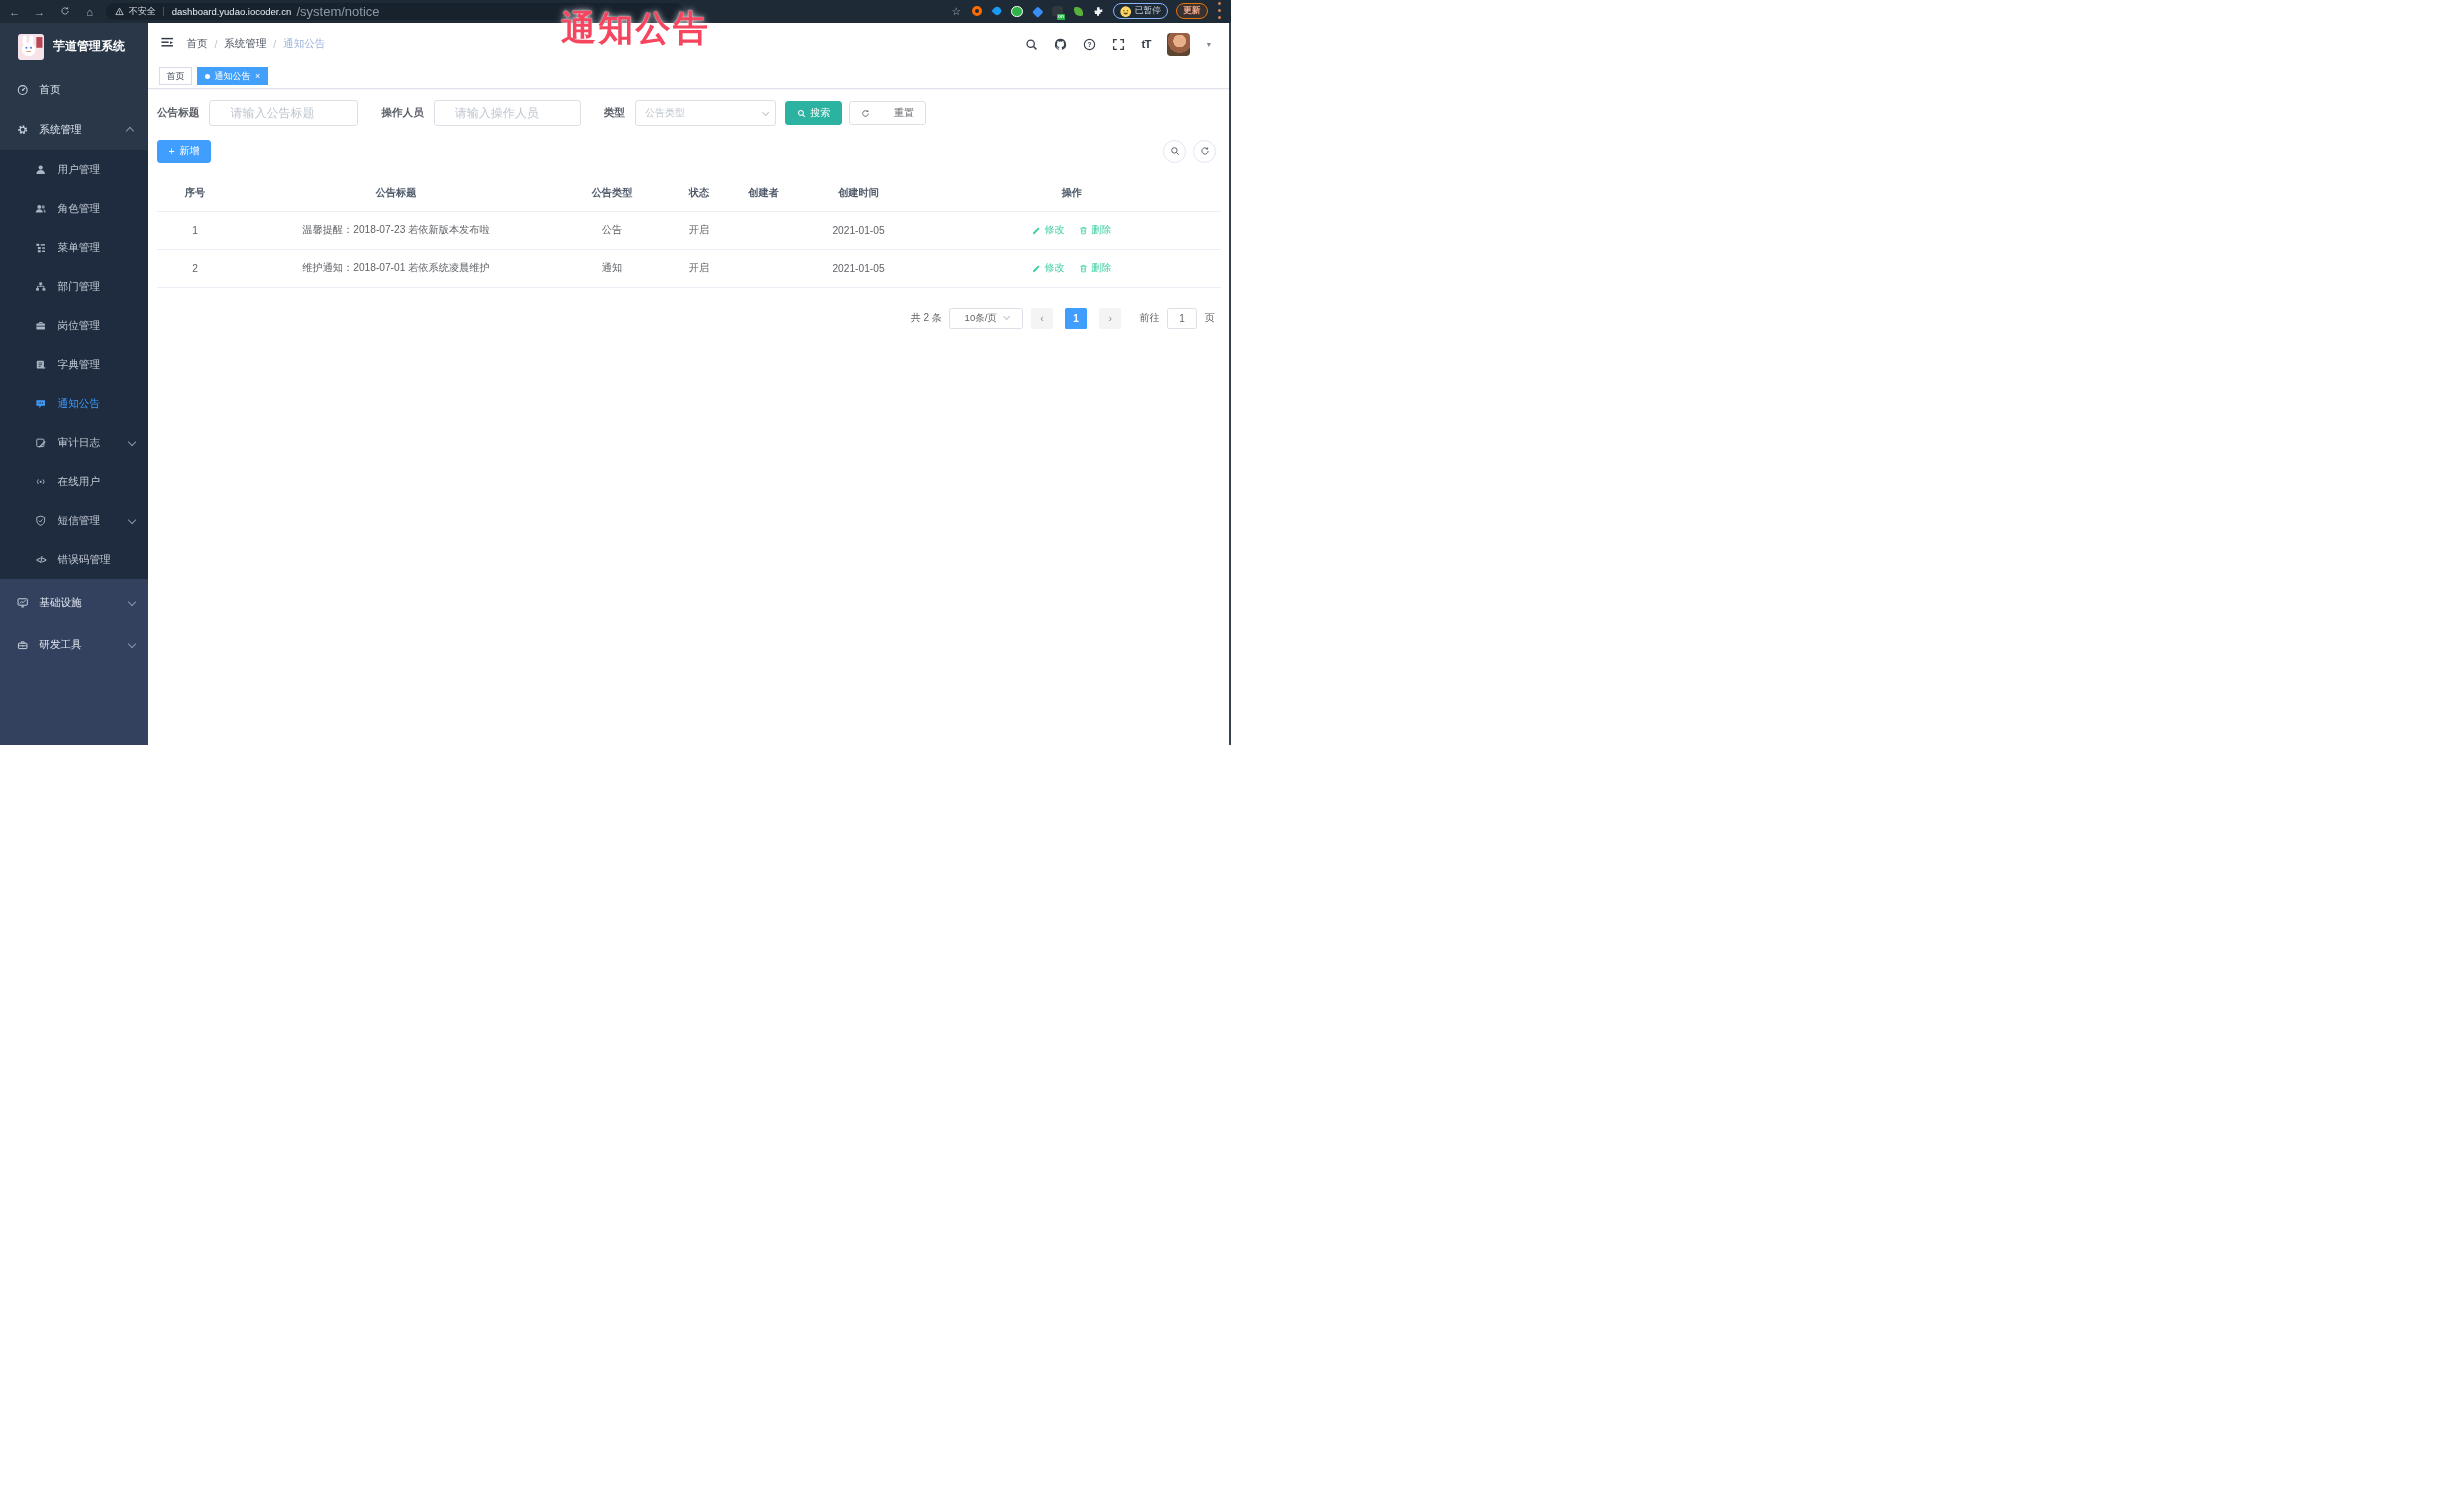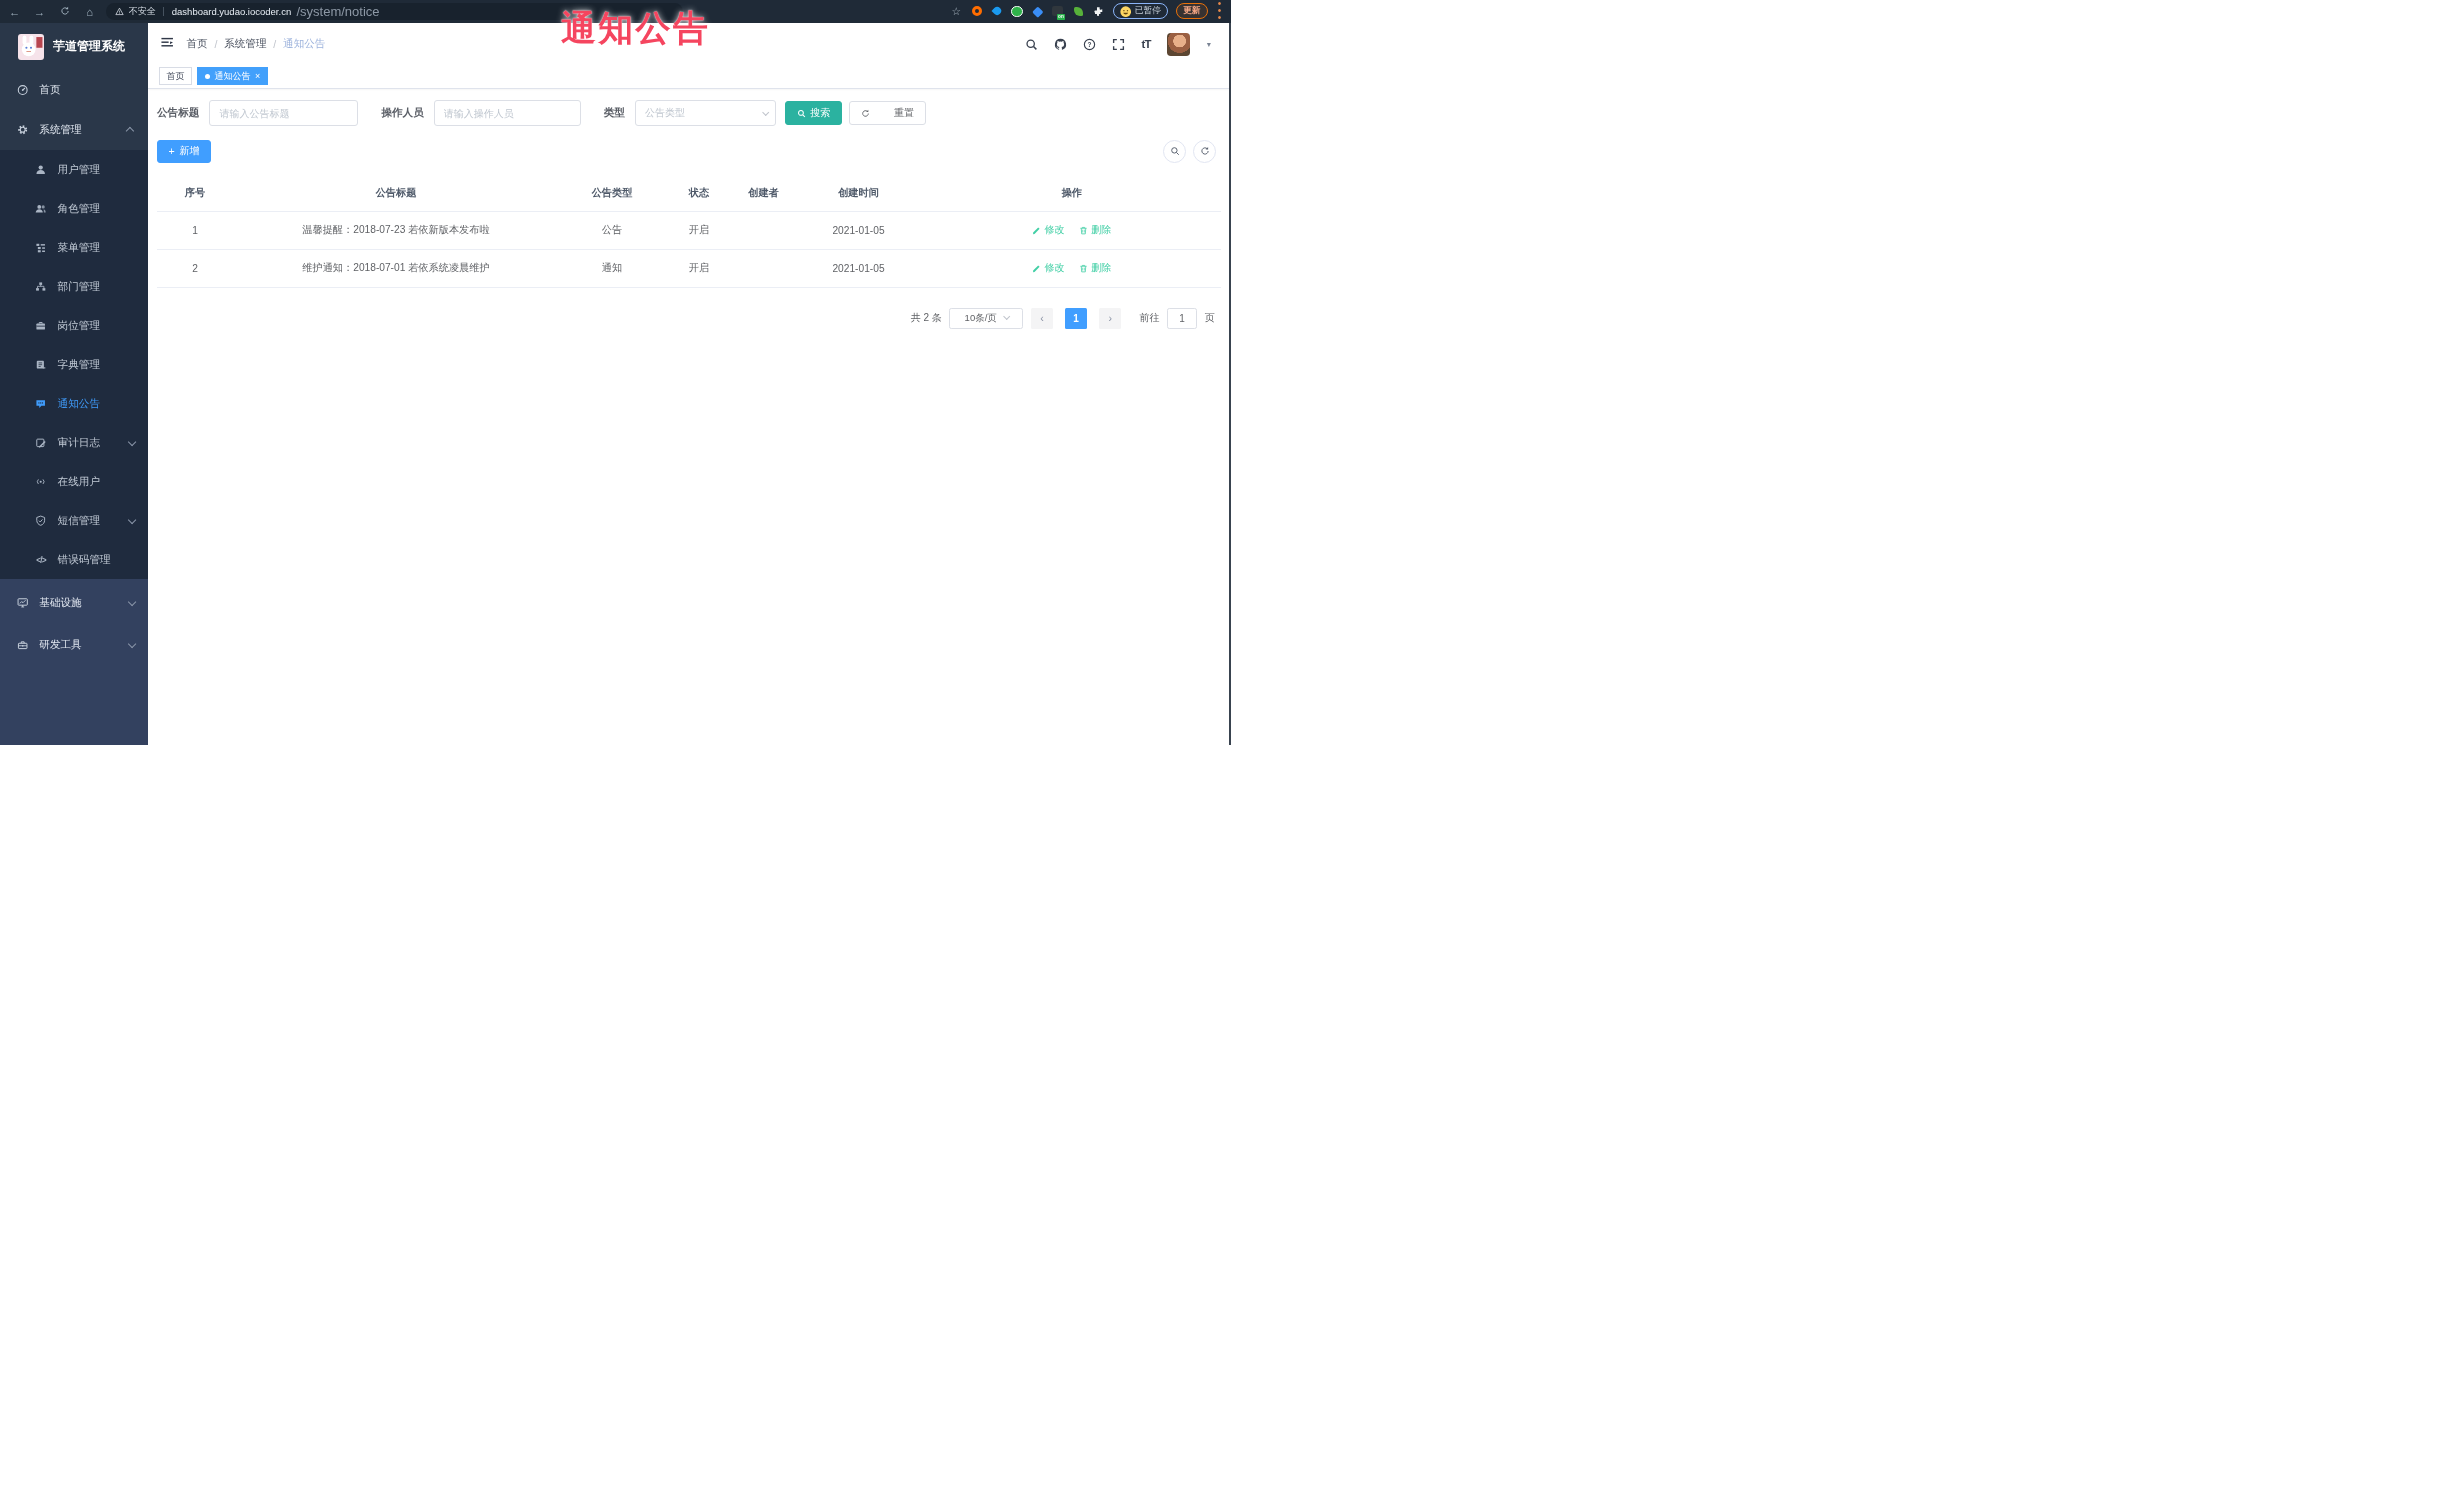--- a/index.html
+++ b/index.html
@@ -82,21 +82,21 @@
     background:#fff; color:#495060; font-size:9px; cursor:pointer; }
   .tag.active { background:#42a0fb; border-color:#42a0fb; color:#fff; }
   .tag-dot { width:5.3px; height:5.3px; border-radius:50%; background:#fff; }
   .tag-close { font-size:9px; line-height:1; cursor:pointer; }
 
   .content { flex:1; padding:11.4px 8.3px 0 9px; position:relative; }
 
   
   .filters { display:flex; align-items:center; height:27px; }
   .f-label { font-size:10.6px; font-weight:bold; color:#5a5e66; margin-right:10px; white-space:nowrap; }
-  .f-input { height:26px; border:0.8px solid #dcdfe6; border-radius:3px; padding:0 9px; font-size:10px; color:#606266;
+  .f-input { height:26px; border:0.8px solid #dcdfe6; border-radius:3px; padding:0 20px; font-size:12px; color:#606266;
     font-family:inherit; }
   .f-input::placeholder { color:#bfc6cf; }
   .sel { height:26px; border:0.8px solid #dcdfe6; border-radius:3px; display:flex; align-items:center;
     justify-content:space-between; padding:0 7.6px 0 9px; font-size:10px; color:#bfc6cf; cursor:pointer; }
   .btn { height:24px; border-radius:3px; border:0.8px solid transparent; display:inline-flex; align-items:center;
     gap:4.6px; padding:0 10.6px; font-size:10px; cursor:pointer; font-family:inherit; }
   .btn-search { background:#2bb2a0; border-color:#2bb2a0; color:#fff; }
   .btn-reset { background:#fff; border-color:#dcdfe6; color:#606266;gap:24px; }
   .btn-add { background:#409eff; border-color:#409eff; color:#fff; height:23px; font-size:10px; }
 

